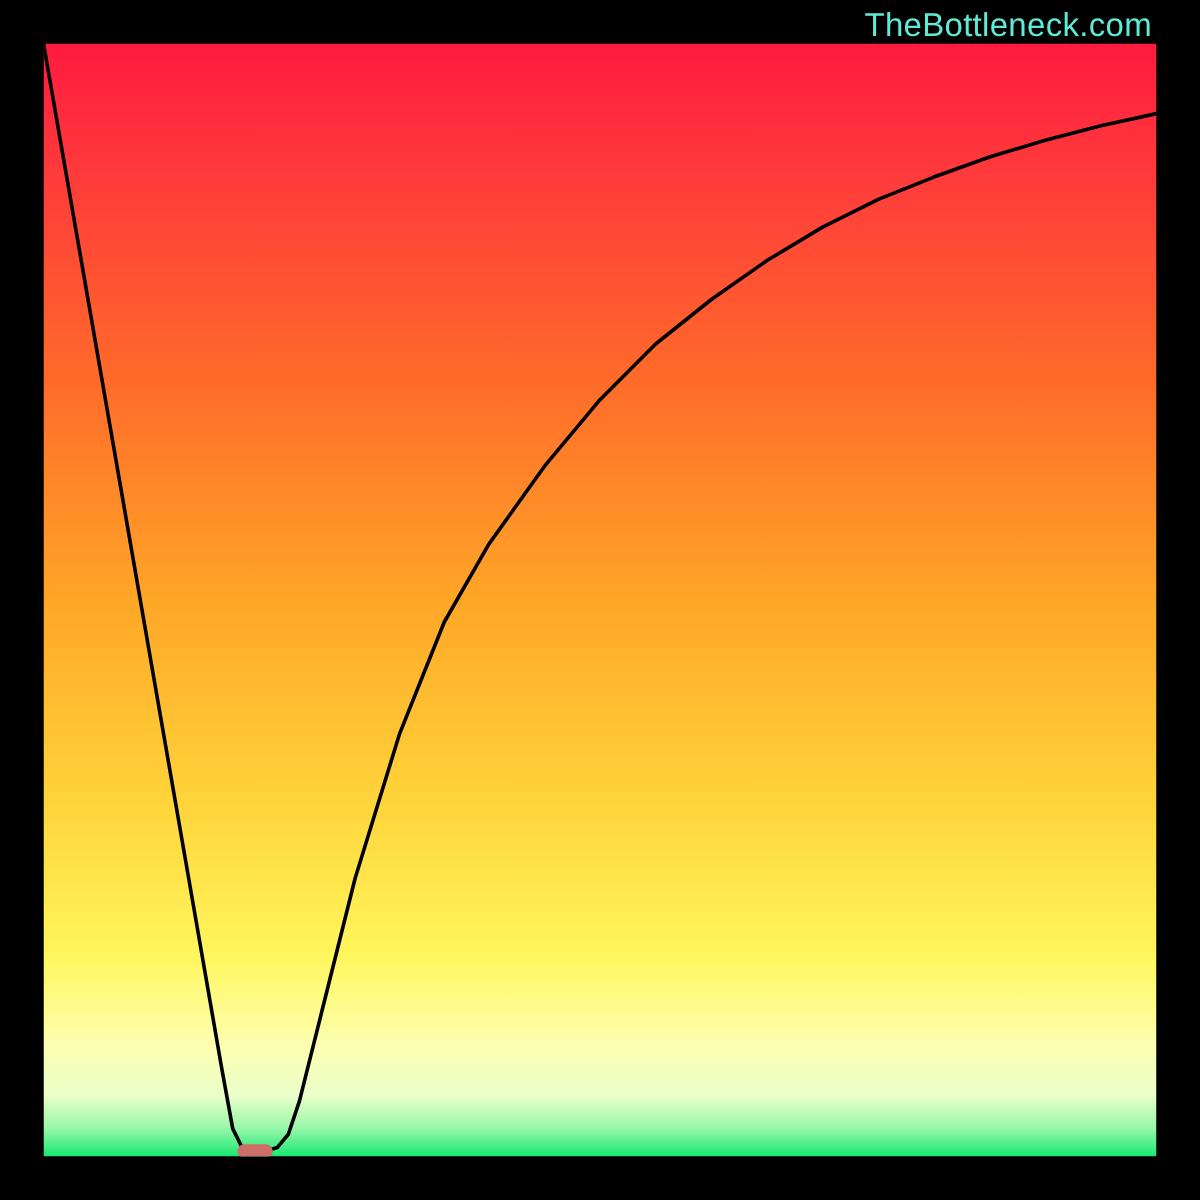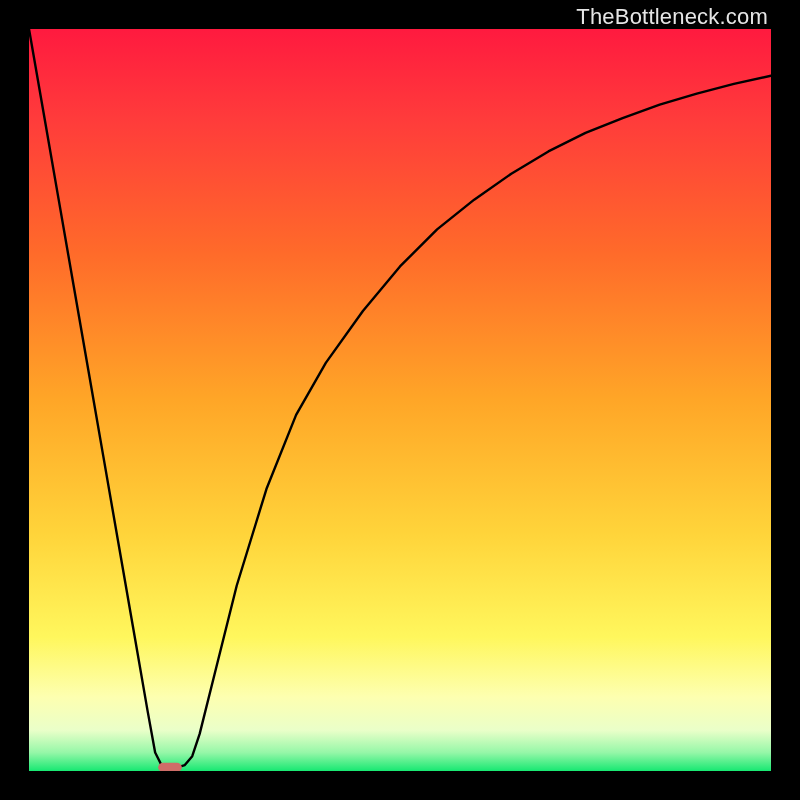--- a/index.html
+++ b/index.html
@@ -23,21 +23,21 @@
     position: absolute;
     left: 0;
     top: 0;
     width: 742px;
     height: 742px;
   }
   .watermark {
     position: absolute;
     top: 4px;
     right: 32px;
-    color: #e5e5e5;
+    color: #5eead4;
     font-size: 22px;
     font-weight: 500;
     letter-spacing: 0.2px;
   }
 </style>
 </head>
 <body>
 
 <div class="frame">
   <svg class="plot-area" viewBox="0 0 742 742" preserveAspectRatio="none">

